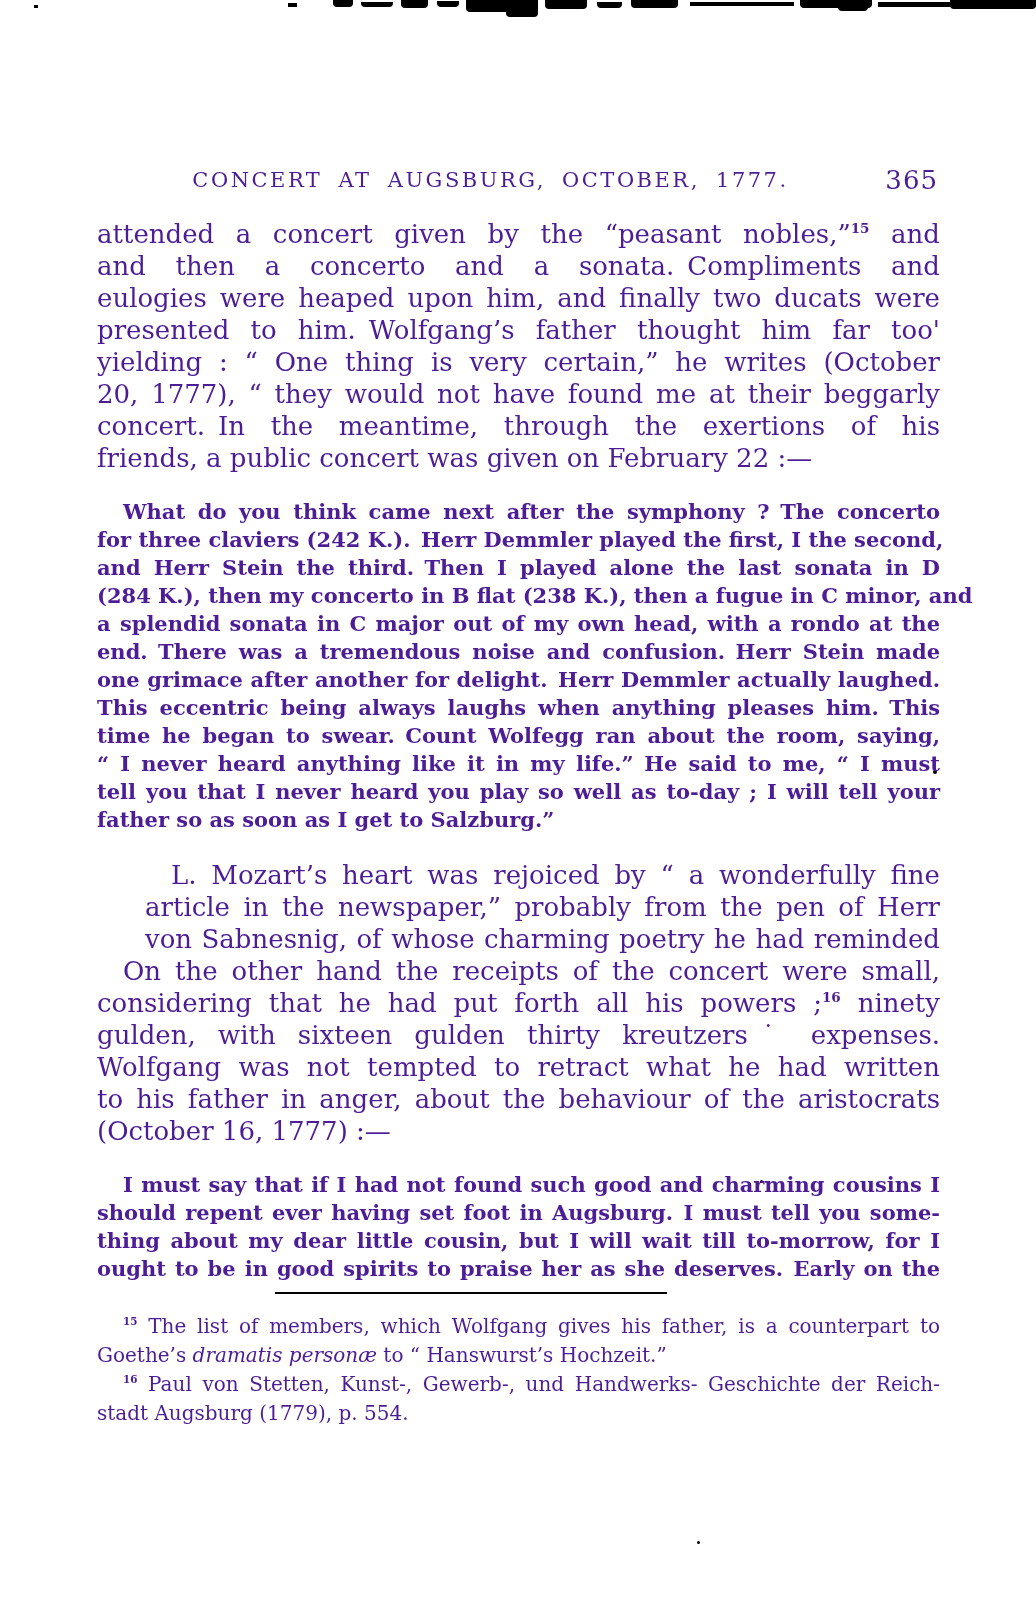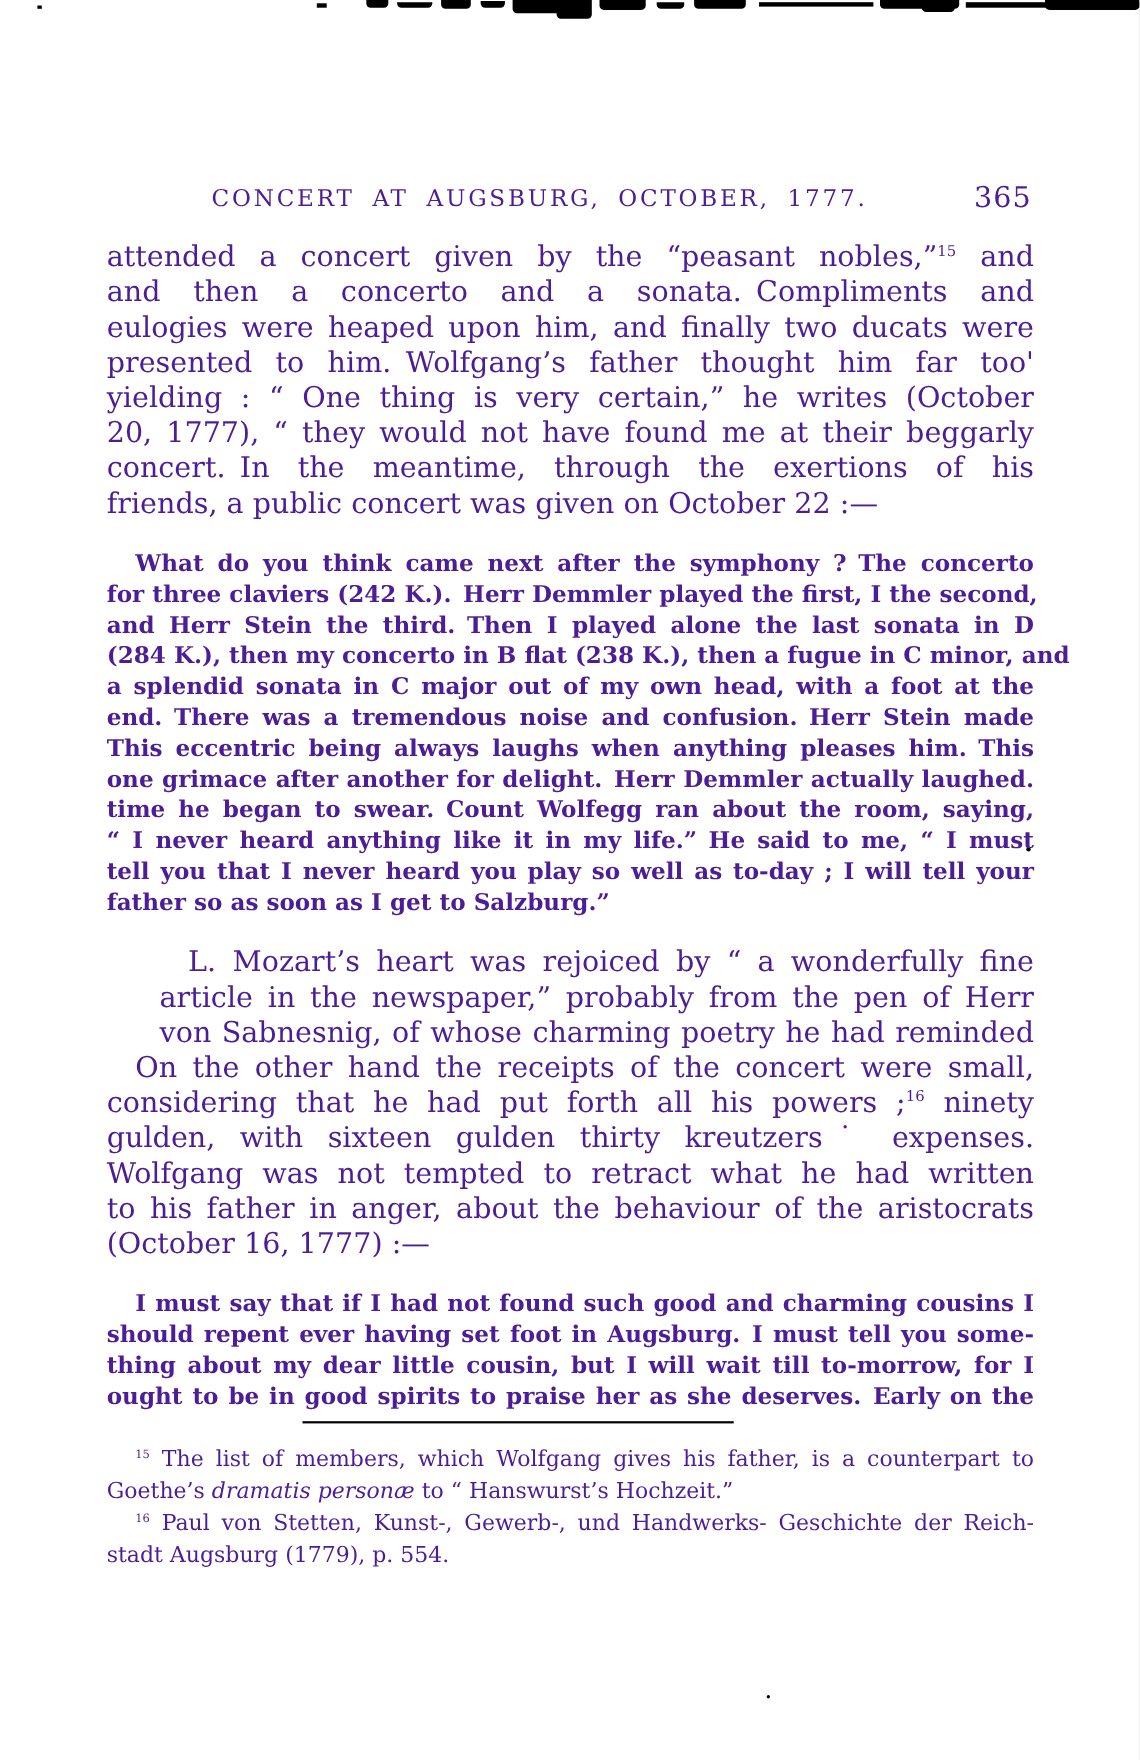--- a/index.html
+++ b/index.html
@@ -45,21 +45,21 @@
   .line.indent { text-indent:26px; }
   .body-block .line { font-size:26px; line-height:32px; }
   .quote-block .line { font-size:21px; line-height:28px; }
   .fn-block .line { font-size:20px; line-height:29px; }
   .mt-quote { margin-top:24px;font-weight:bold; }
   .mt-para  { margin-top:25px;margin-left:48px; }
   sup.fnref {
     font-size:0.52em;
     vertical-align:super;
     line-height:0;
-    font-weight:400;
+    font-weight:700;
     letter-spacing:0;
   }
   .ital { font-style:italic; }
   .fn-rule {
     margin:9px 0 18px 178px;
     width:392px; height:0;
     border-top:2.5px solid #000;
   }
   
   .artifact { position:absolute; background:#000; }
@@ -99,32 +99,32 @@
     </div>
 
     <div class="body-block">
       <div class="line"><span>attended a concert given by the “peasant nobles,”</span><sup class="fnref">15</sup><span> and</span></div>
       <div class="line">and then a concerto and a sonata. Compliments and</div>
       <div class="line">eulogies were heaped upon him, and finally two ducats were</div>
       <div class="line">presented to him. Wolfgang’s father thought him far too'</div>
       <div class="line">yielding : “ One thing is very certain,” he writes (October</div>
       <div class="line">20, 1777), “ they would not have found me at their beggarly</div>
       <div class="line">concert. In the meantime, through the exertions of his</div>
-      <div class="line short">friends, a public concert was given on October 22 :—</div>
+      <div class="line short">friends, a public concert was given on February 22 :—</div>
     </div>
 
     <div class="quote-block mt-quote">
       <div class="line indent">What do you think came next after the symphony ? The concerto</div>
       <div class="line">for three claviers (242 K.). Herr Demmler played the first, I the second,</div>
       <div class="line">and Herr Stein the third. Then I played alone the last sonata in D</div>
       <div class="line">(284 K.), then my concerto in B flat (238 K.), then a fugue in C minor, and</div>
-      <div class="line">a splendid sonata in C major out of my own head, with a foot at the</div>
+      <div class="line">a splendid sonata in C major out of my own head, with a rondo at the</div>
       <div class="line">end. There was a tremendous noise and confusion. Herr Stein made</div>
+      <div class="line">one grimace after another for delight. Herr Demmler actually laughed.</div>
       <div class="line">This eccentric being always laughs when anything pleases him. This</div>
-      <div class="line">one grimace after another for delight. Herr Demmler actually laughed.</div>
       <div class="line">time he began to swear. Count Wolfegg ran about the room, saying,</div>
       <div class="line">“ I never heard anything like it in my life.” He said to me, “ I must</div>
       <div class="line">tell you that I never heard you play so well as to-day ; I will tell your</div>
       <div class="line short">father so as soon as I get to Salzburg.”</div>
     </div>
 
     <div class="body-block mt-para">
       <div class="line indent">L. Mozart’s heart was rejoiced by “ a wonderfully fine</div>
       <div class="line">article in the newspaper,” probably from the pen of Herr</div>
       <div class="line">von Sabnesnig, of whose charming poetry he had reminded</div>

